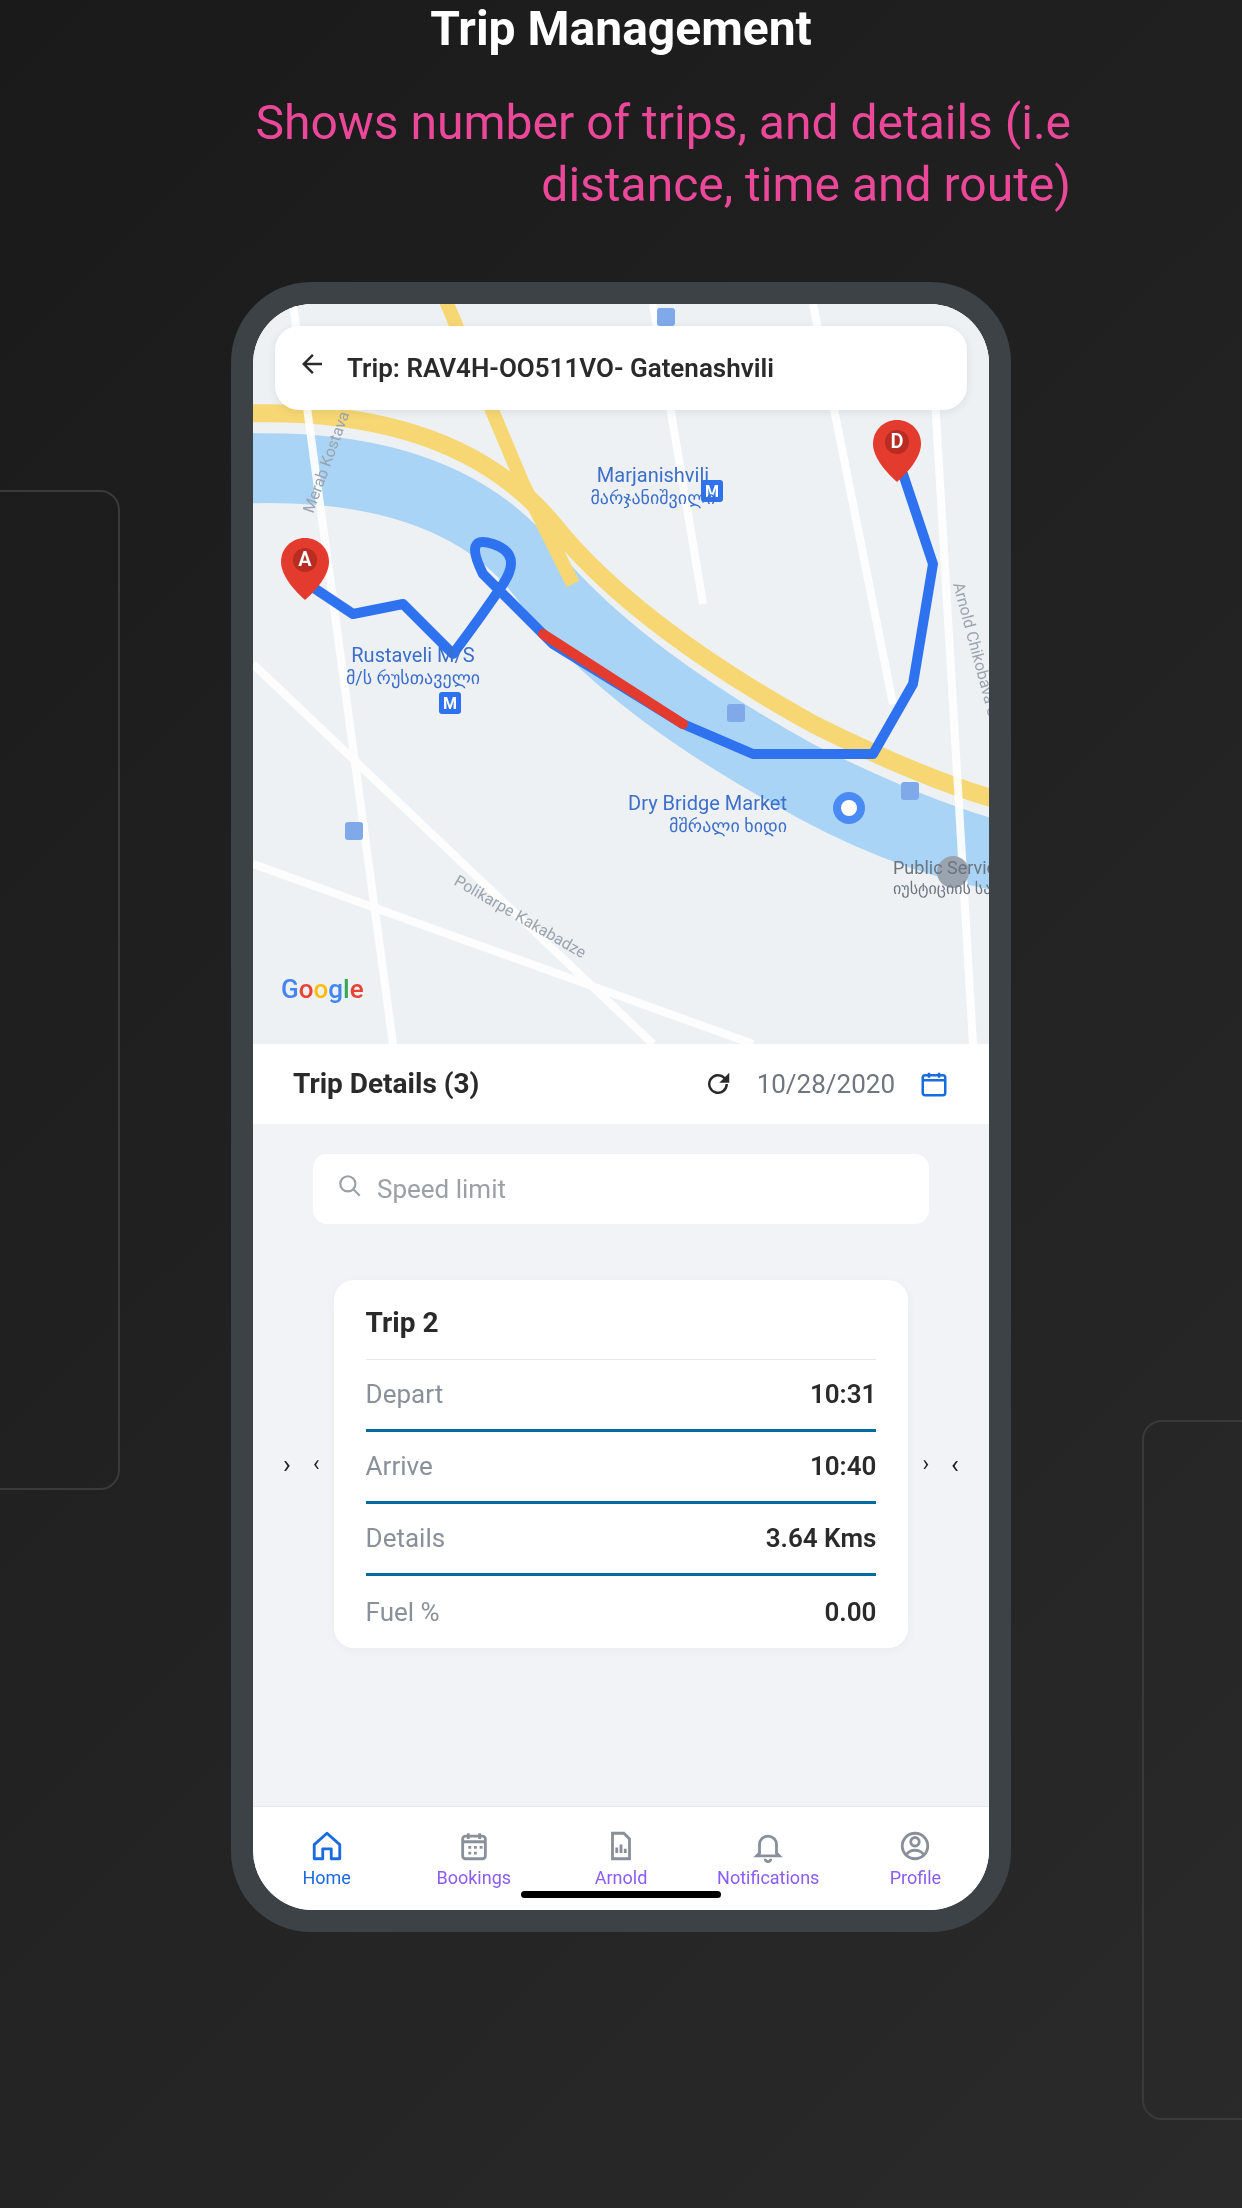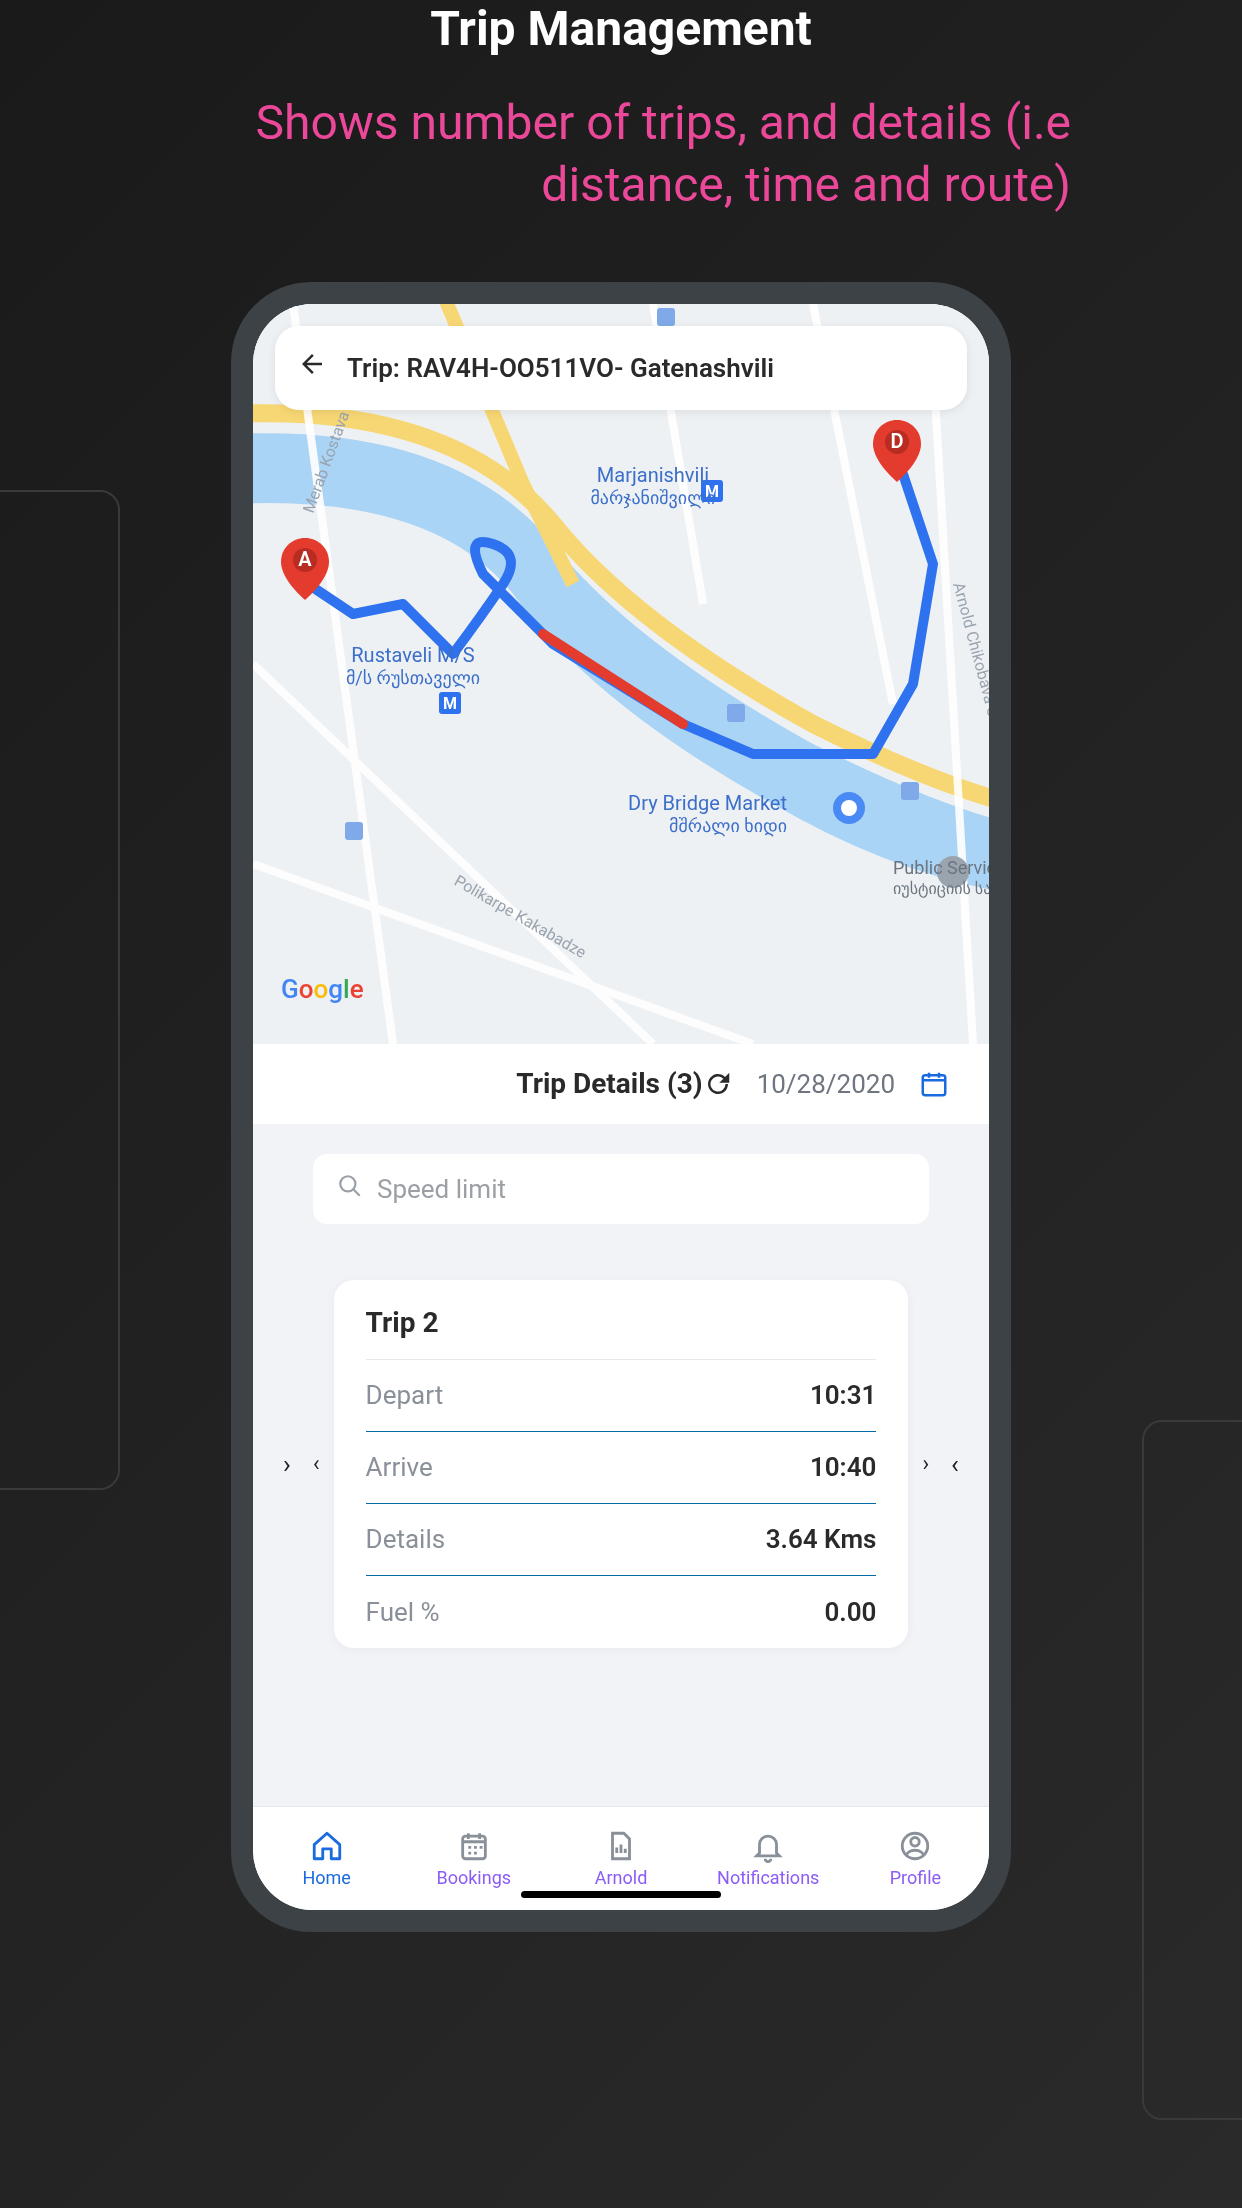--- a/index.html
+++ b/index.html
@@ -117,21 +117,21 @@
     position: absolute;
     width: 48px;
     height: 62px;
   }
   .marker svg { width: 100%; height: 100%; }
   .marker-label { position:absolute; top:9px; left:0; width:100%; text-align:center; color:#fff; font-size:20px; font-weight:600; }
   .details-bar {
     height: 80px;
     display: flex;
     align-items: center;
-    justify-content: flex-end;
+    justify-content: space-between;
     padding: 0 40px;
     background:#fff;
   }
   .details-title { font-size: 28px; font-weight: 700; color: #2a2a2a; }
   .details-right { display: flex; align-items: center; gap: 24px; }
   .refresh-icon, .calendar-icon { width:30px; height:30px; cursor:pointer; }
   .date-text { font-size: 26px; color: #6f7680; }
   .lower-section {
     flex:1;
     background: #f1f3f6;
@@ -174,21 +174,21 @@
     border-radius: 20px;
     padding: 26px 32px 0;
     box-shadow: 0 2px 12px rgba(0,0,0,0.04);
   }
   .trip-card-title { font-size:28px; font-weight:700; color:#2a2a2a; padding-bottom:20px; border-bottom:1px solid #e6e8eb; }
   .trip-row {
     display:flex;
     justify-content:space-between;
     align-items:center;
     height:72px;
-    border-bottom:1px solid #0369a1;
+    border-bottom:3px solid #0369a1;
     font-size:26px;
   }
   .trip-row:last-child{ border-bottom:none; }
   .trip-label { color:#8a9099; }
   .trip-value { color:#2a2a2a; font-weight:600; }
   .tab-bar {
     height: 104px;
     border-top: 1px solid #e6e8eb;
     display:flex;
     background:#fff;

